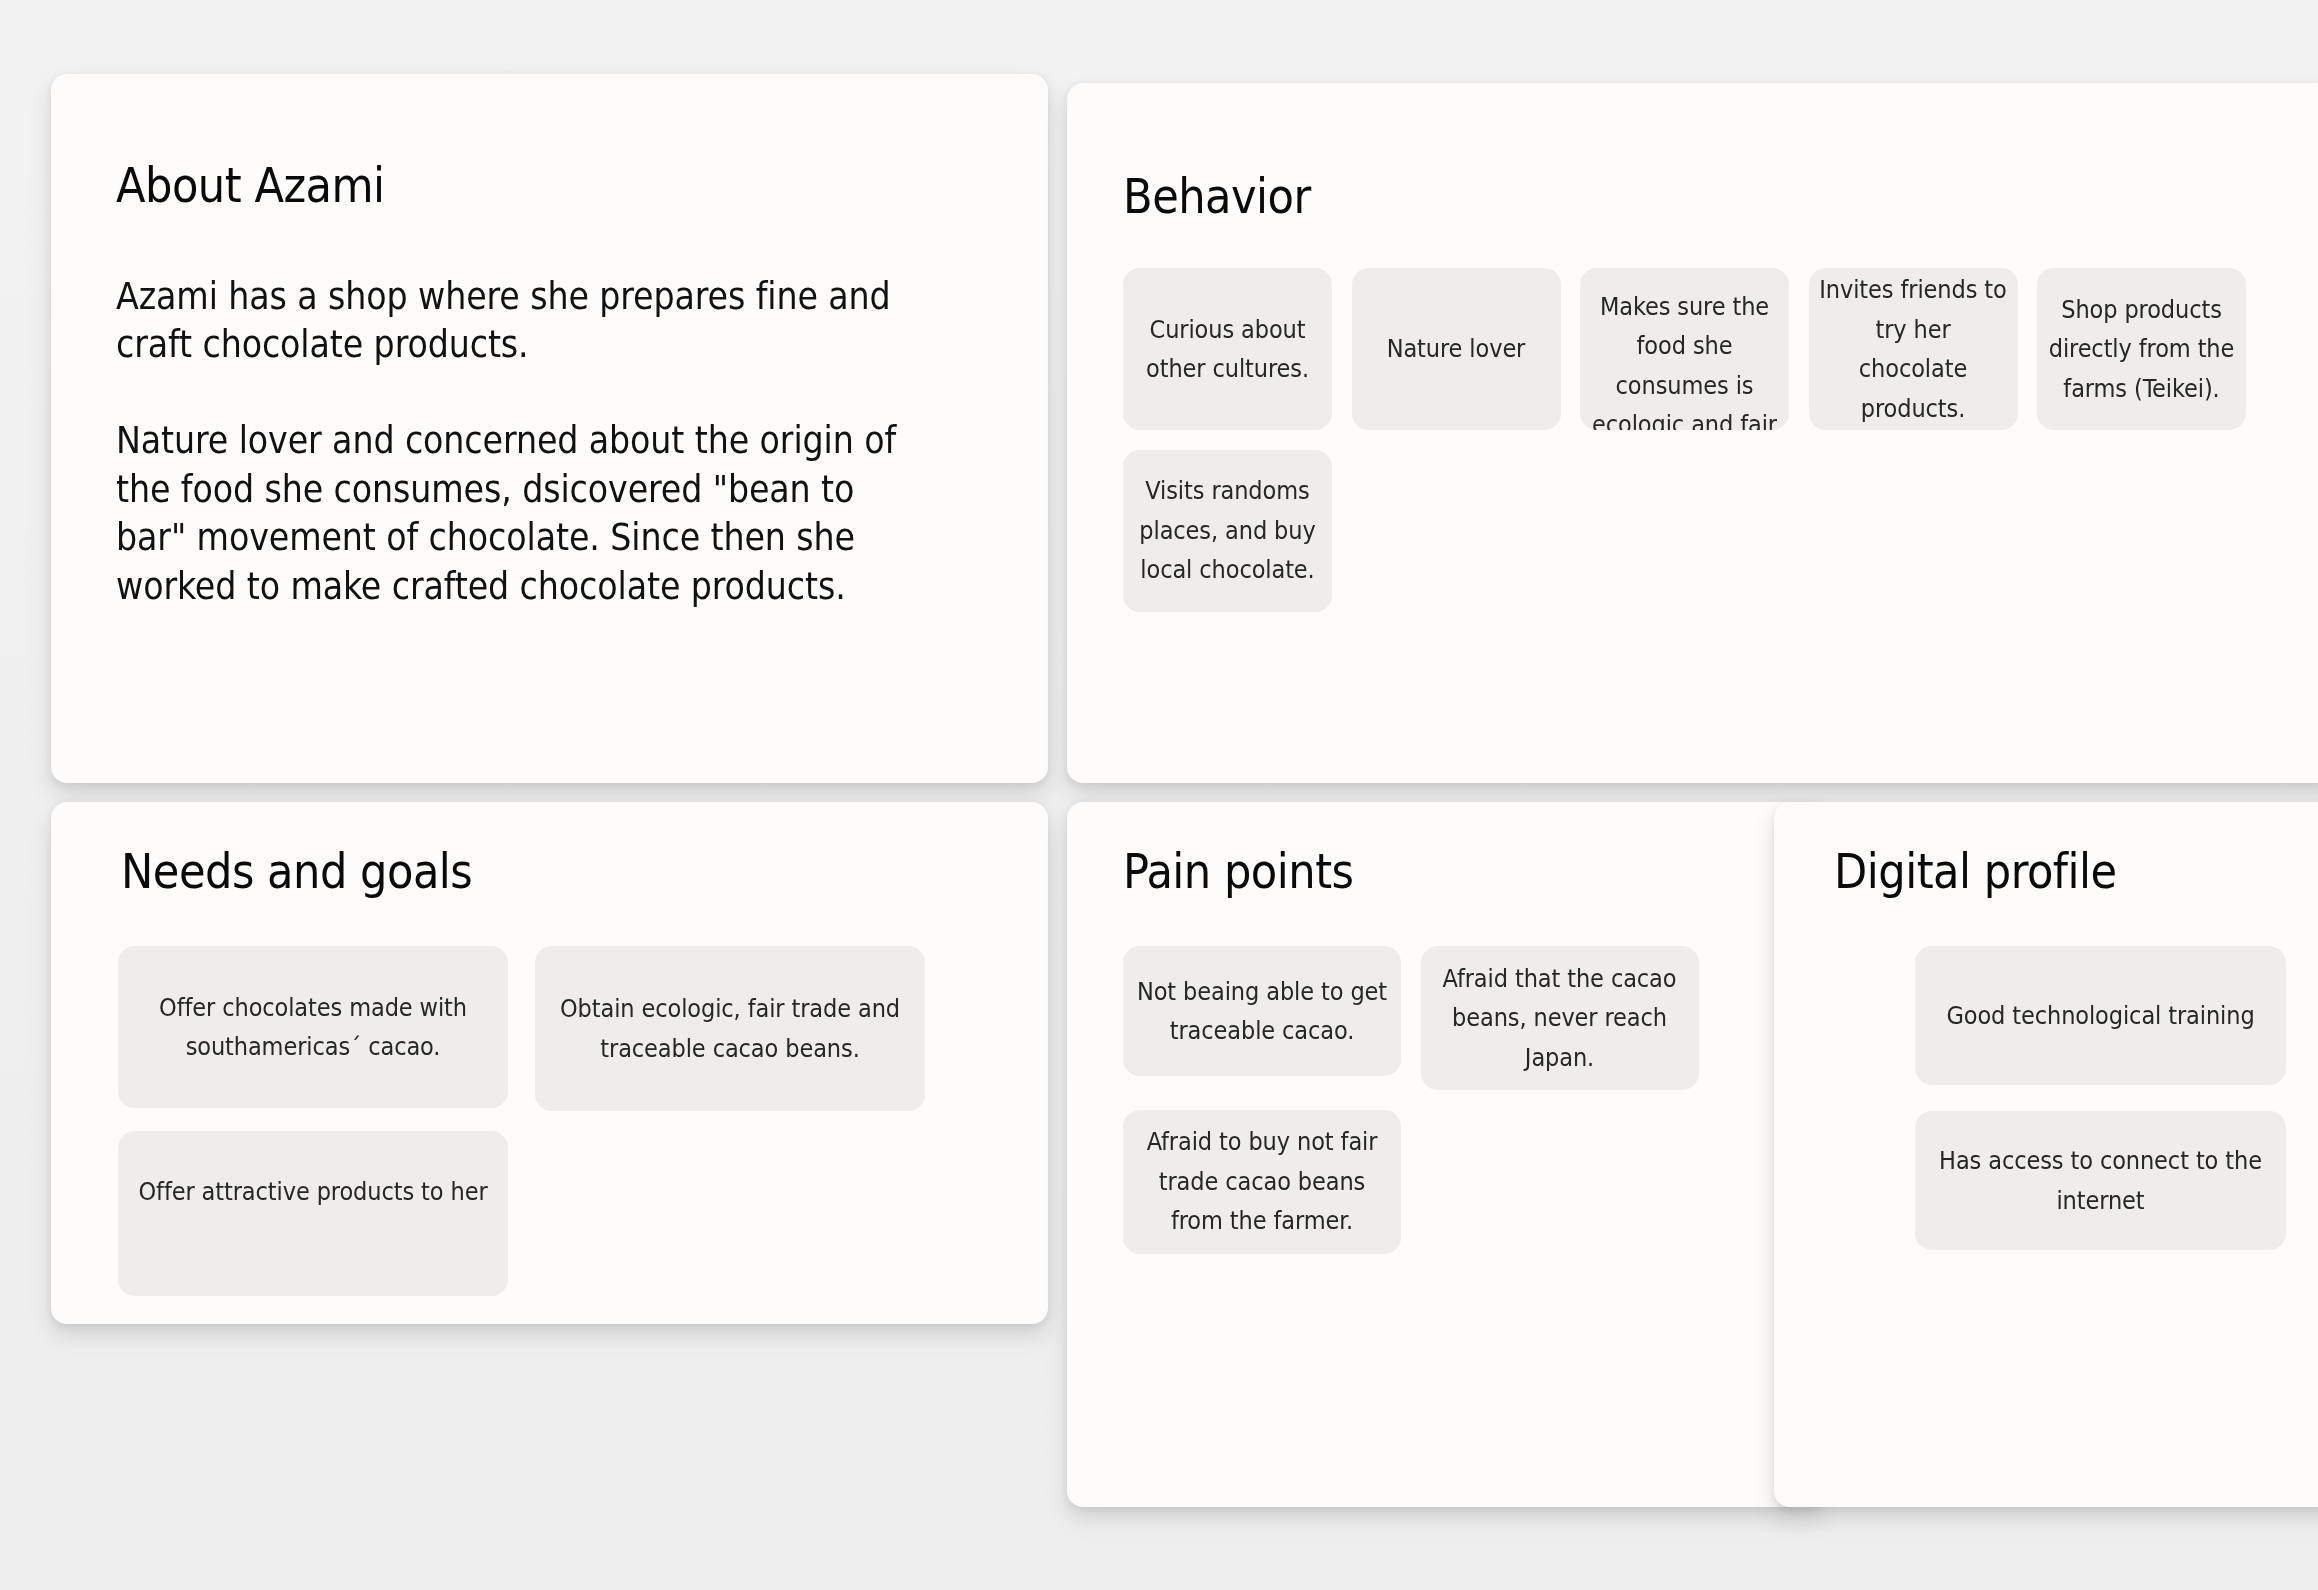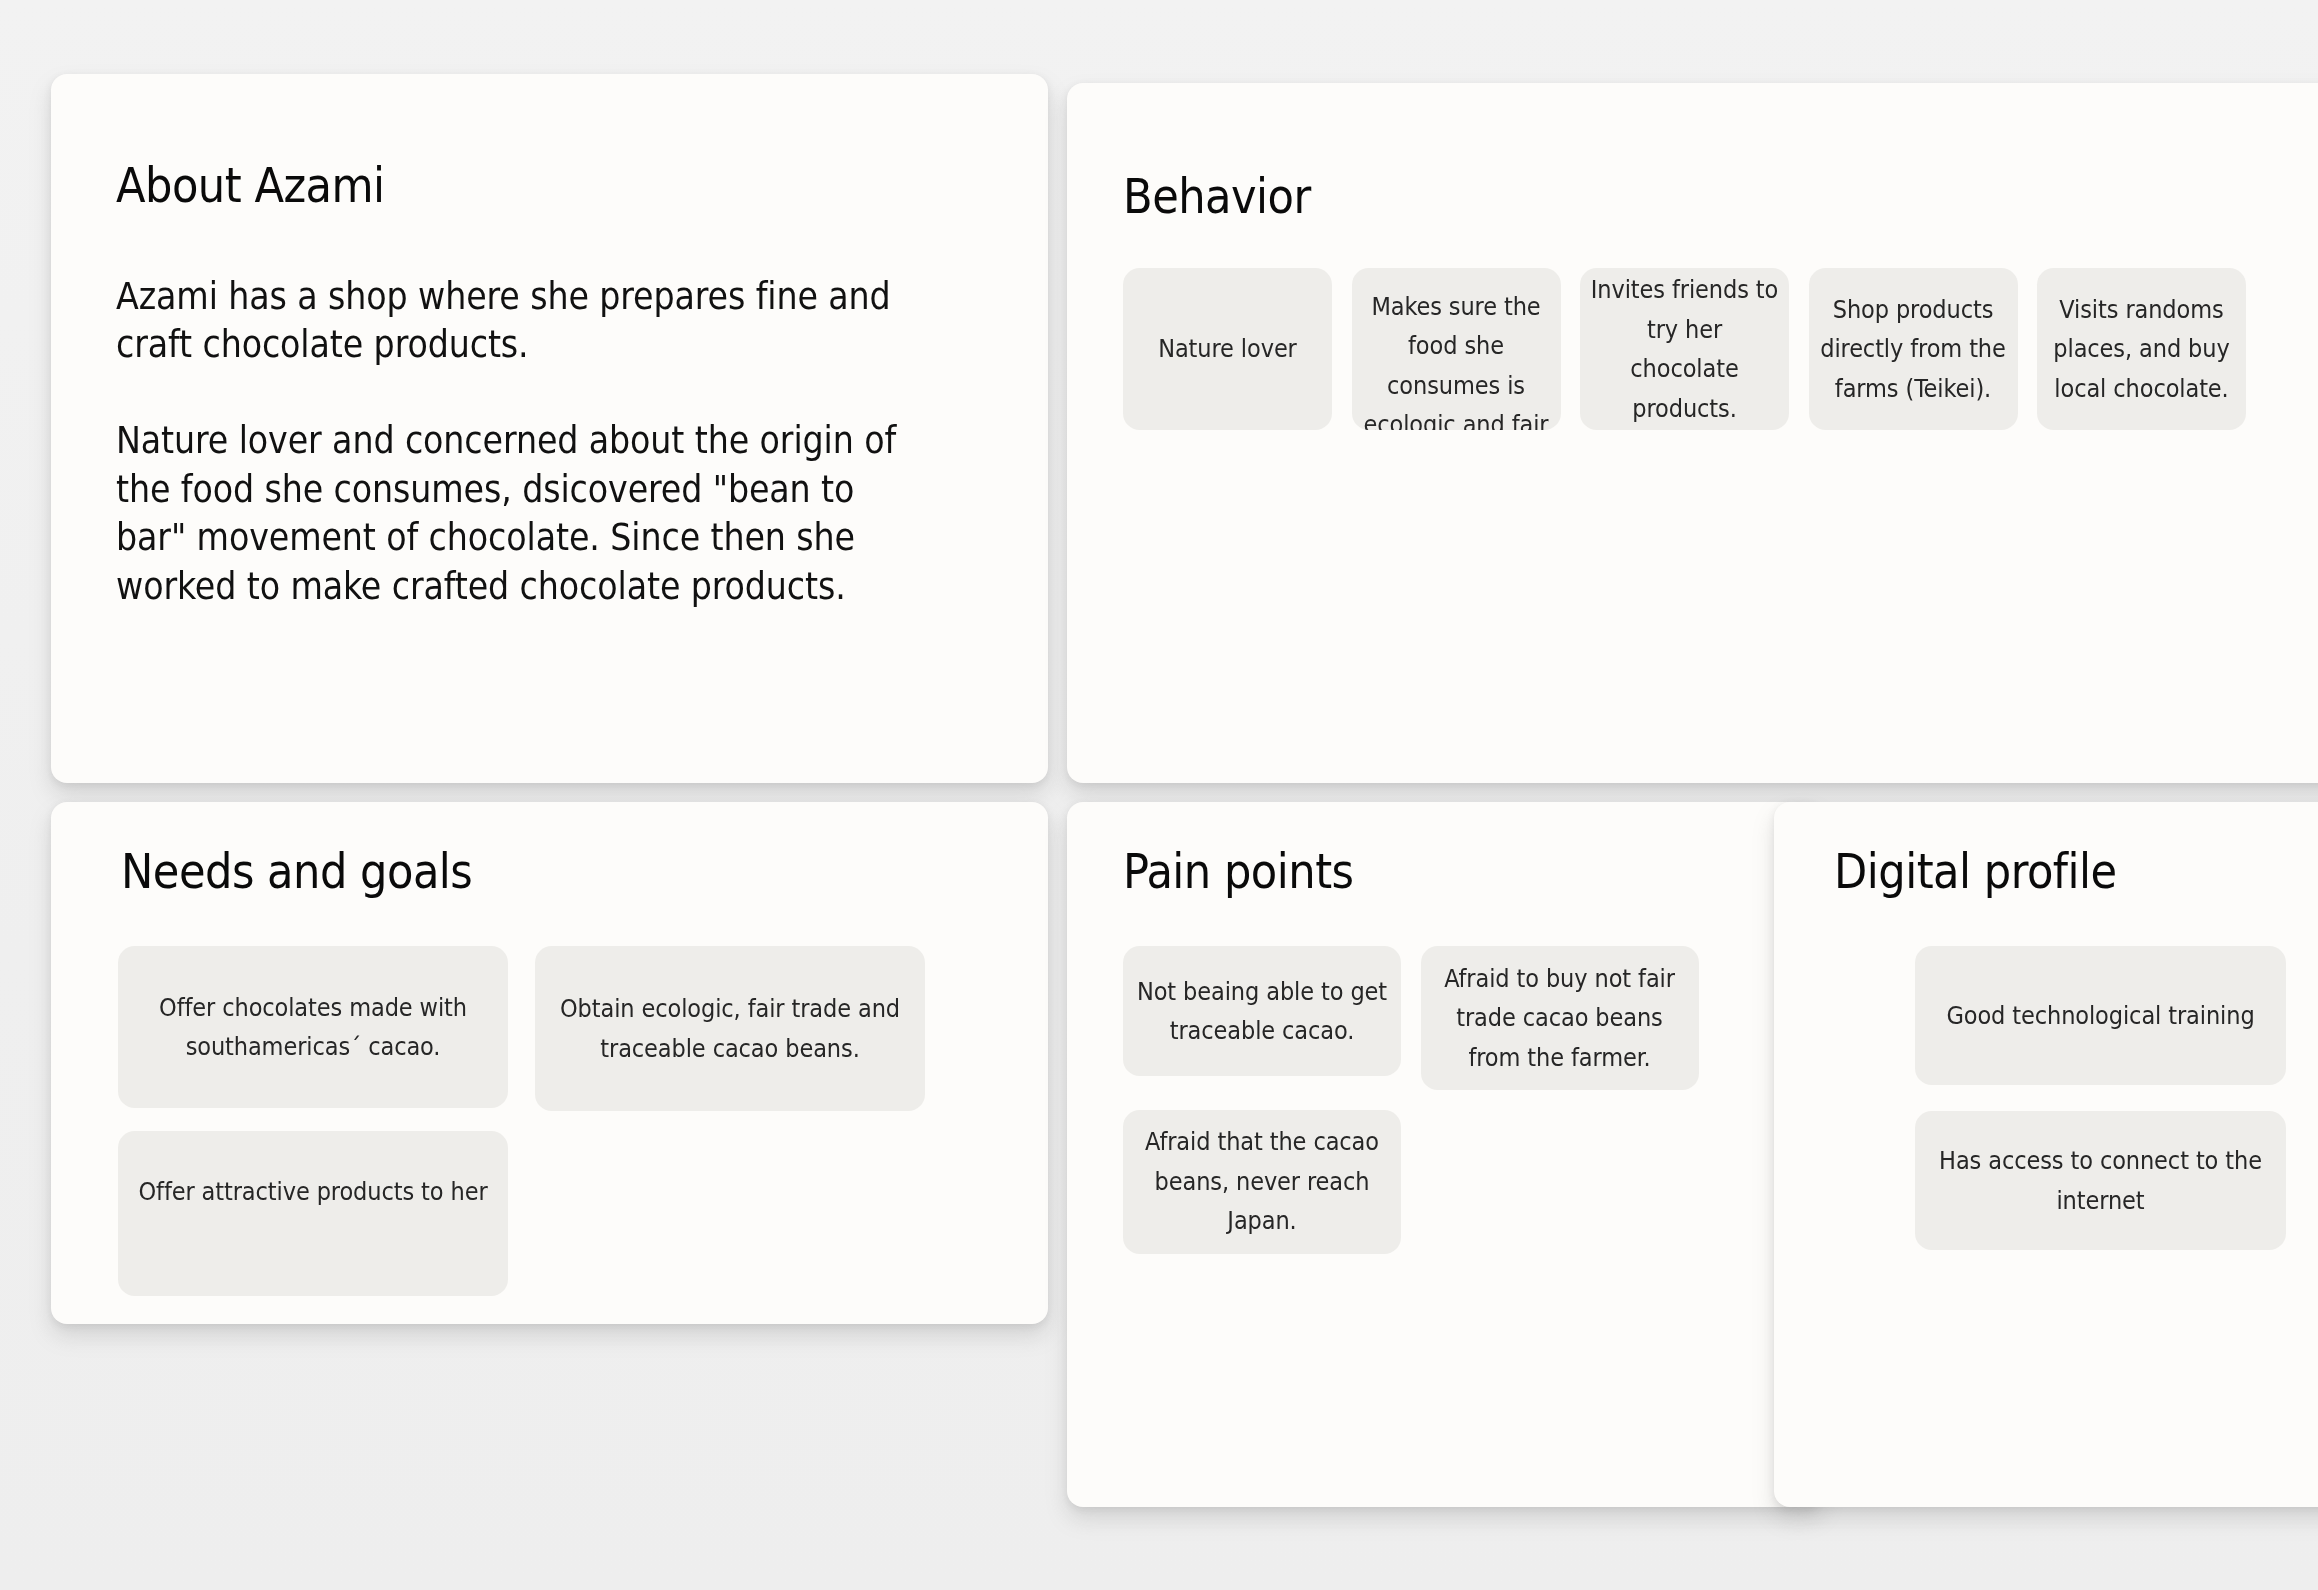--- a/index.html
+++ b/index.html
@@ -123,20 +123,23 @@
     <div class="about-body">
       <p>Azami has a shop where she prepares fine and craft chocolate products.</p>
       <p>Nature lover and concerned about the origin of the food she consumes, dsicovered "bean to bar" movement of chocolate. Since then she worked to make crafted chocolate products.</p>
     </div>
   </section>
 
   <section class="panel" id="panel-behavior">
     <h2 class="panel-title">Behavior</h2>
     <div class="cards" id="cards-behavior">
         <div class="card">
+          <span class="card-text">Curious about other cultures.</span>
+        </div>
+        <div class="card">
           <span class="card-text">Nature lover</span>
         </div>
         <div class="card is-clipped">
           <span class="card-text">Makes sure the food she consumes is ecologic and fair trade.</span>
         </div>
         <div class="card">
           <span class="card-text">Invites friends to try her chocolate products.</span>
         </div>
         <div class="card">
           <span class="card-text">Shop products directly from the farms (Teikei).</span>
@@ -162,24 +165,24 @@
       </div>
   </section>
 
   <section class="panel bottom-row" id="panel-pain">
     <h2 class="panel-title">Pain points</h2>
     <div class="cards" id="cards-pain">
         <div class="card">
           <span class="card-text">Not beaing able to get traceable cacao.</span>
         </div>
         <div class="card tall">
-          <span class="card-text">Afraid to buy not fair trade cacao beans from the farmer.</span>
+          <span class="card-text">Afraid that the cacao beans, never reach Japan.</span>
         </div>
         <div class="card tall">
-          <span class="card-text">Afraid that the cacao beans, never reach Japan.</span>
+          <span class="card-text">Afraid to buy not fair trade cacao beans from the farmer.</span>
         </div>
       </div>
   </section>
 
   <section class="panel bottom-row" id="panel-digital">
     <h2 class="panel-title">Digital profile</h2>
     <div class="cards" id="cards-digital">
         <div class="card">
           <span class="card-text">Good technological training</span>
         </div>

